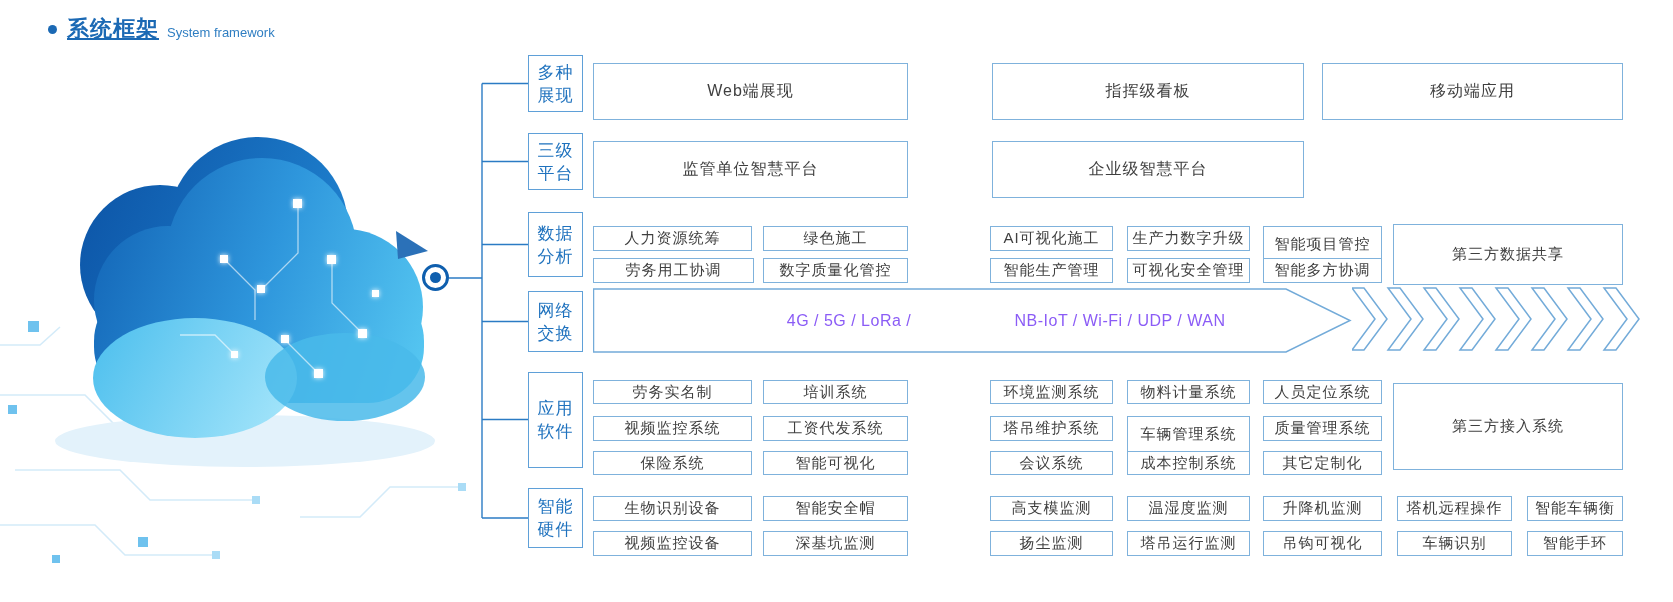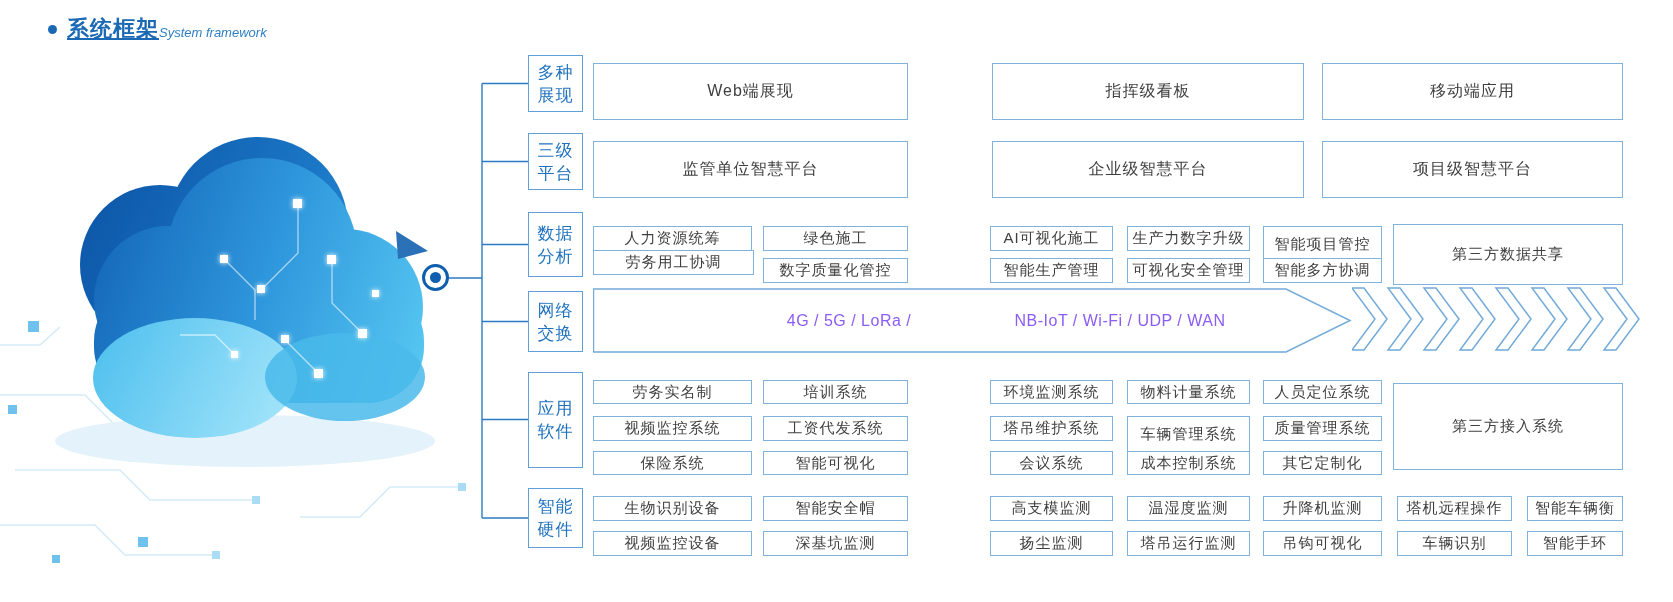--- a/index.html
+++ b/index.html
@@ -4,21 +4,21 @@
 <style>
   html,body{margin:0;padding:0;background:#fff;}
   .stage{
     position:relative;width:1673px;height:602px;overflow:hidden;background:#fff;
     font-family:"Liberation Sans","DejaVu Sans",sans-serif;color:#3f3f3f;
   }
   
   .title{position:absolute;left:48px;top:15px;height:28px;display:flex;align-items:center;}
   .title .dot{width:9px;height:9px;border-radius:50%;background:#1b69b4;margin-right:10px;}
   .t-zh{font-size:22px;font-weight:bold;color:#1b69b4;letter-spacing:1px;text-decoration:underline;}
-  .t-en{font-size:13px;color:#2f7ec2;margin-left:0;position:relative;top:3px;font-style:italic;}
+  .t-en{font-size:13px;color:#2f7ec2;margin-left:8px;position:relative;top:3px;}
   
   .box{
     position:absolute;background:#fff;border:1px solid #7fb2dc;box-sizing:border-box;
     display:flex;align-items:center;justify-content:center;
     font-size:15px;color:#3f3f3f;letter-spacing:1px;white-space:nowrap;margin-top:8px;
   }
   .box.lg{font-size:16px;}
   
   .lbl{
     position:absolute;width:55px;background:#fff;border:1px solid #5fa0d8;box-sizing:border-box;
@@ -151,28 +151,27 @@
   <div class="box lg" style="left:593px;top:55px;width:315px;height:57px">Web端展现</div>
   <div class="box lg" style="left:992px;top:55px;width:312px;height:57px">指挥级看板</div>
   <div class="box lg" style="left:1322px;top:55px;width:301px;height:57px">移动端应用</div>
 
   <div class="lbl" style="left:528px;top:133px;height:57px">
     <span>三级</span>
     <span>平台</span>
   </div>
   <div class="box lg" style="left:593px;top:133px;width:315px;height:57px">监管单位智慧平台</div>
   <div class="box lg" style="left:992px;top:133px;width:312px;height:57px">企业级智慧平台</div>
-  <div class="box lg" style="left:1322px;top:133px;width:301px;height:57px">项目级智慧平台</div>
 
   <div class="lbl" style="left:528px;top:212px;height:65px">
     <span>数据</span>
     <span>分析</span>
   </div>
   <div class="box" style="left:593px;top:218px;width:159px;height:25px">人力资源统筹</div>
-  <div class="box" style="left:593px;top:242px;width:161px;height:25px">劳务用工协调</div>
+  <div class="box" style="left:593px;top:250px;width:161px;height:25px">劳务用工协调</div>
   <div class="box" style="left:763px;top:218px;width:145px;height:25px">绿色施工</div>
   <div class="box" style="left:763px;top:250px;width:145px;height:25px">数字质量化管控</div>
   <div class="box" style="left:990px;top:218px;width:123px;height:25px">AI可视化施工</div>
   <div class="box" style="left:990px;top:250px;width:123px;height:25px">智能生产管理</div>
   <div class="box" style="left:1127px;top:218px;width:123px;height:25px">生产力数字升级</div>
   <div class="box" style="left:1127px;top:250px;width:123px;height:25px">可视化安全管理</div>
   <div class="box" style="left:1263px;top:218px;width:119px;height:36px">智能项目管控</div>
   <div class="box" style="left:1263px;top:250px;width:119px;height:25px">智能多方协调</div>
   <div class="box" style="left:1393px;top:216px;width:230px;height:61px">第三方数据共享</div>
 

